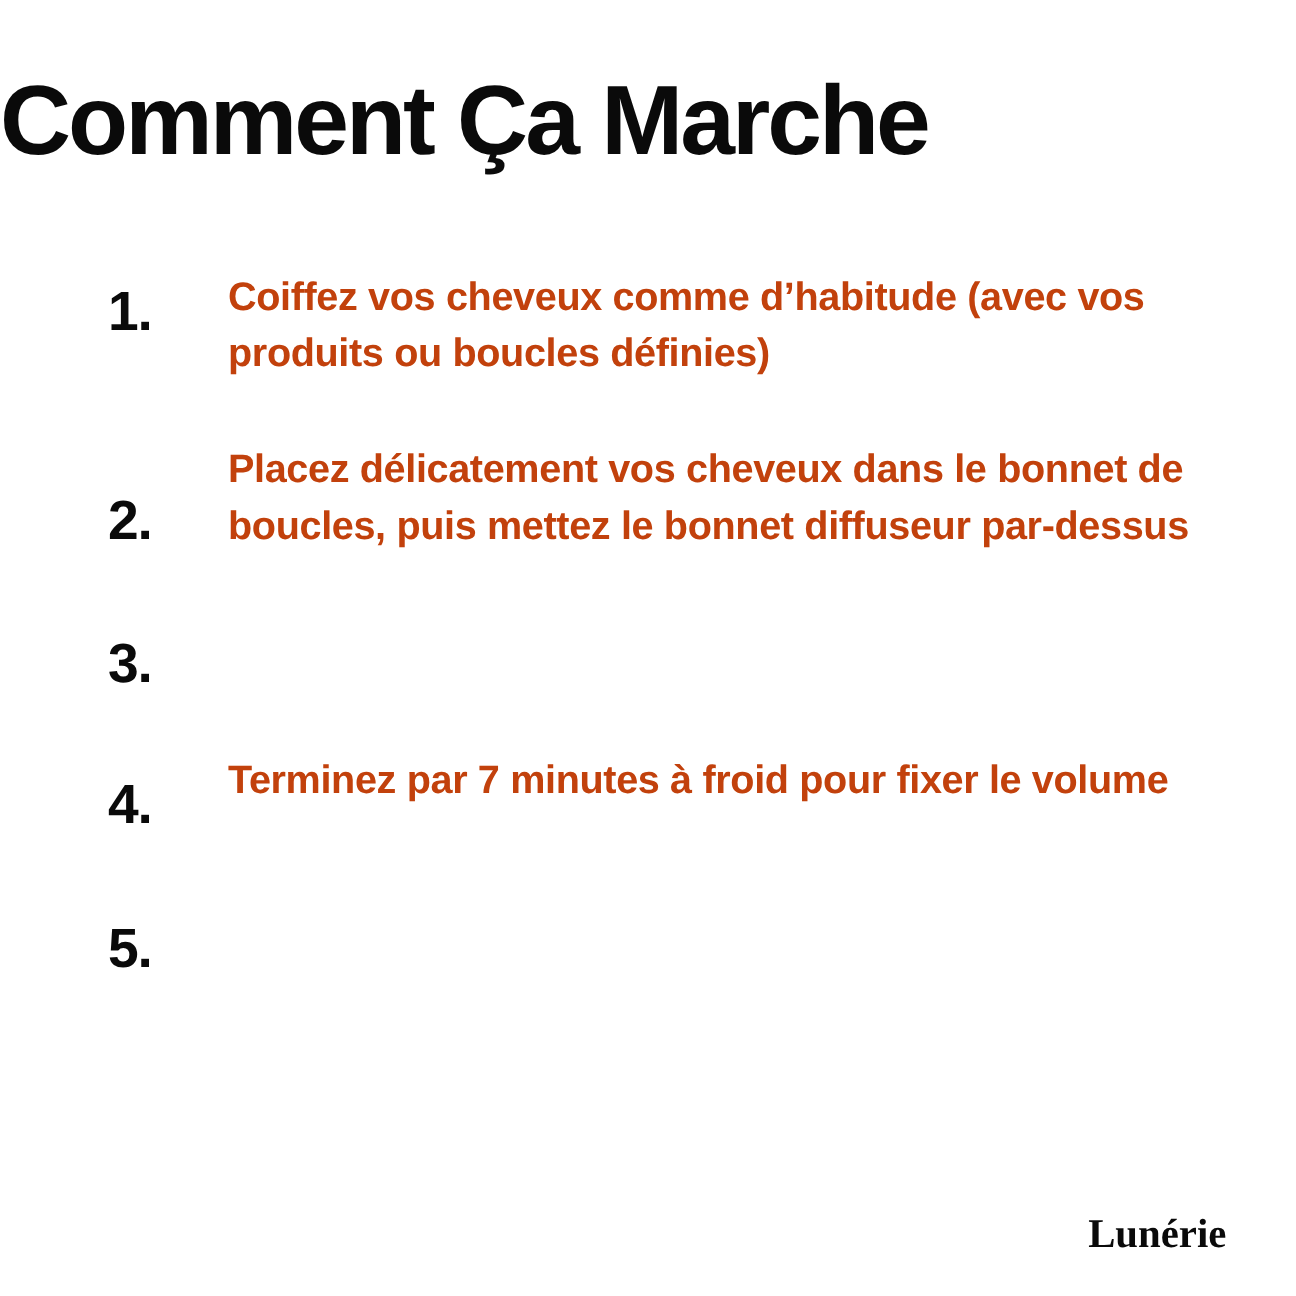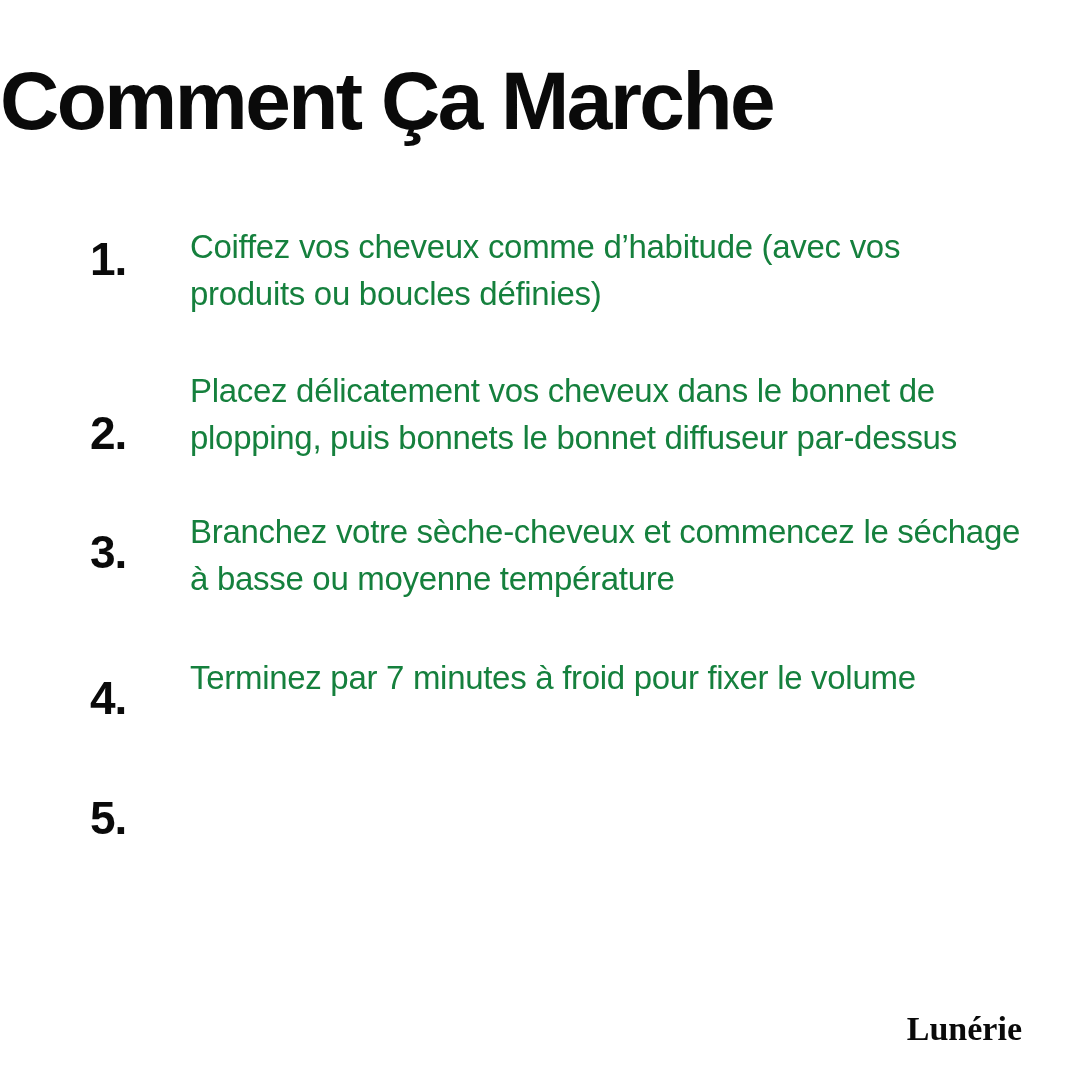--- a/index.html
+++ b/index.html
@@ -49,23 +49,24 @@
     font-size: 46px;
     font-weight: 800;
     line-height: 1;
     color: #0a0a0a;
     letter-spacing: -1px;
   }
   .step-text {
     flex: 1 1 auto;
     font-size: 33px;
     line-height: 1.42;
-    color: #15803d;
+    color: #c2410c;
     letter-spacing: -0.3px;
     padding-top: 2px;
+    font-weight: bold;
   }
   
   .step-1 .step-num { margin-top: 14px; }
   .step-2 .step-num { margin-top: 44px; }
   .step-3 .step-num { margin-top: 22px; }
   .step-4 .step-num { margin-top: 22px; }
   .step-5 .step-num { margin-top: 22px; }
 
   .step-1 { margin-bottom: 48px; }
   .step-2 { margin-bottom: 46px; }
@@ -93,26 +94,25 @@
 
   <div class="steps">
 
     <div class="step step-1">
       <div class="step-num">1.</div>
       <div class="step-text">Coiffez vos cheveux comme d’habitude (avec vos produits ou boucles définies)</div>
     </div>
 
     <div class="step step-2">
       <div class="step-num">2.</div>
-      <div class="step-text">Placez délicatement vos cheveux dans le bonnet de plopping, puis bonnets le bonnet diffuseur par-dessus</div>
+      <div class="step-text">Placez délicatement vos cheveux dans le bonnet de boucles, puis mettez le bonnet diffuseur par-dessus</div>
     </div>
 
     <div class="step step-3">
       <div class="step-num">3.</div>
-      <div class="step-text">Branchez votre sèche-cheveux et commencez le séchage à basse ou moyenne température</div>
     </div>
 
     <div class="step step-4">
       <div class="step-num">4.</div>
       <div class="step-text">Terminez par 7 minutes à froid pour fixer le volume</div>
     </div>
 
     <div class="step step-5">
       <div class="step-num">5.</div>
     </div>

